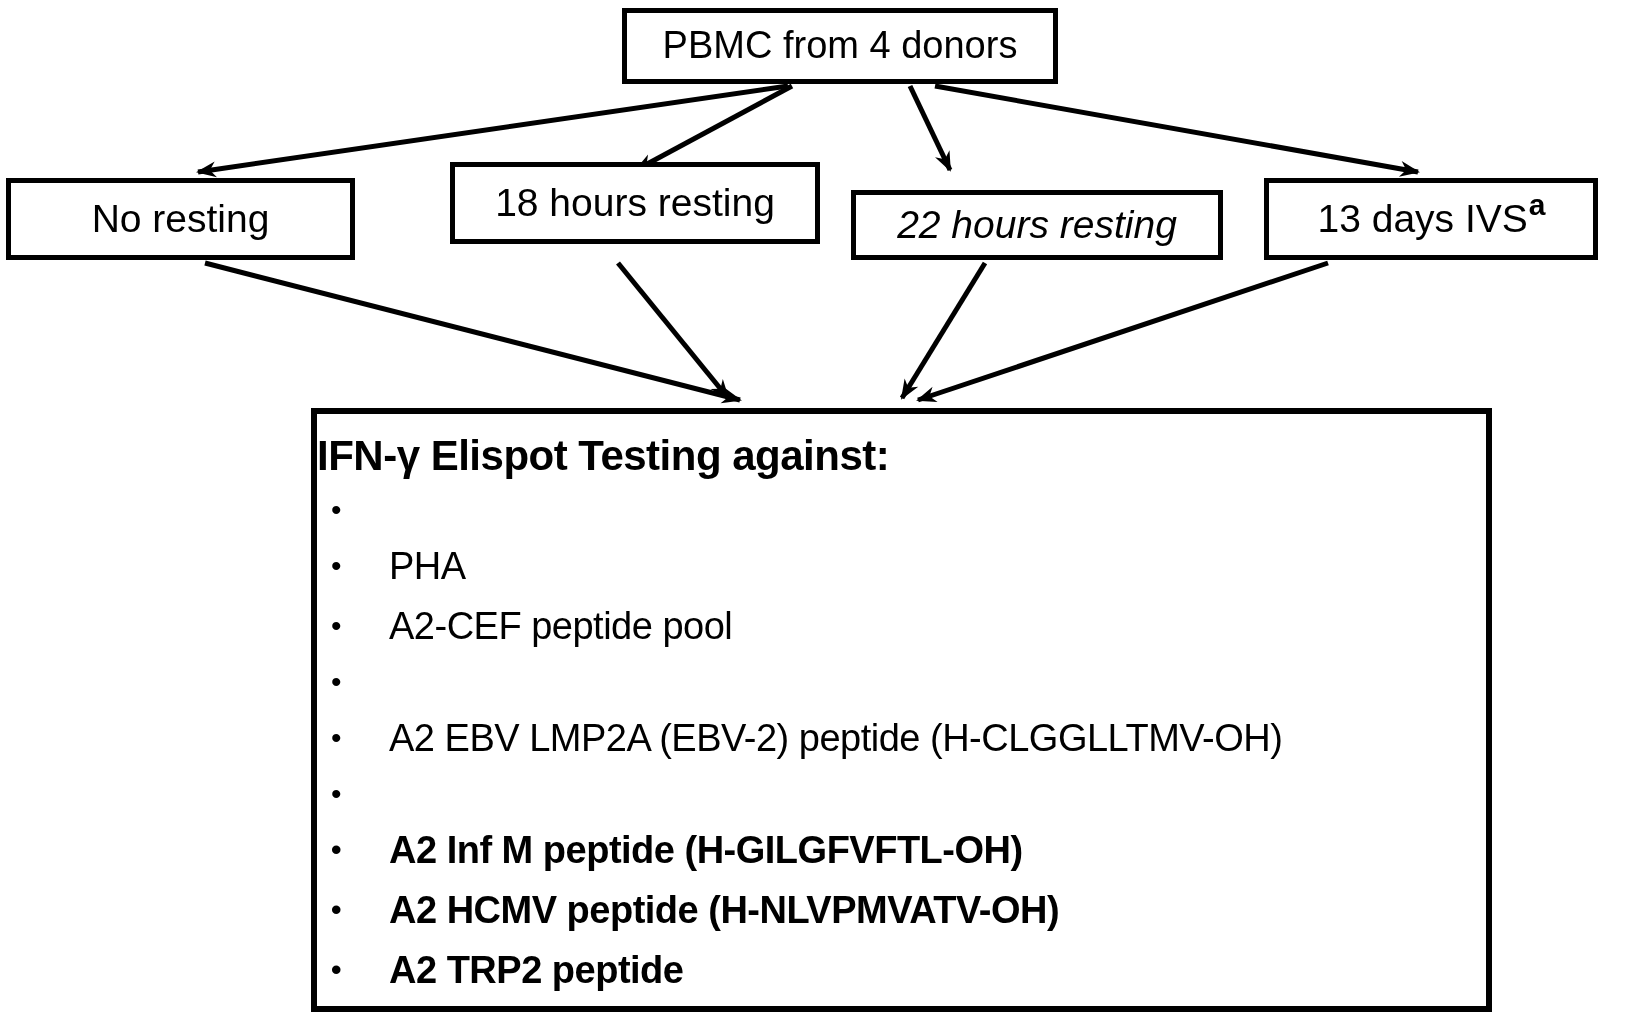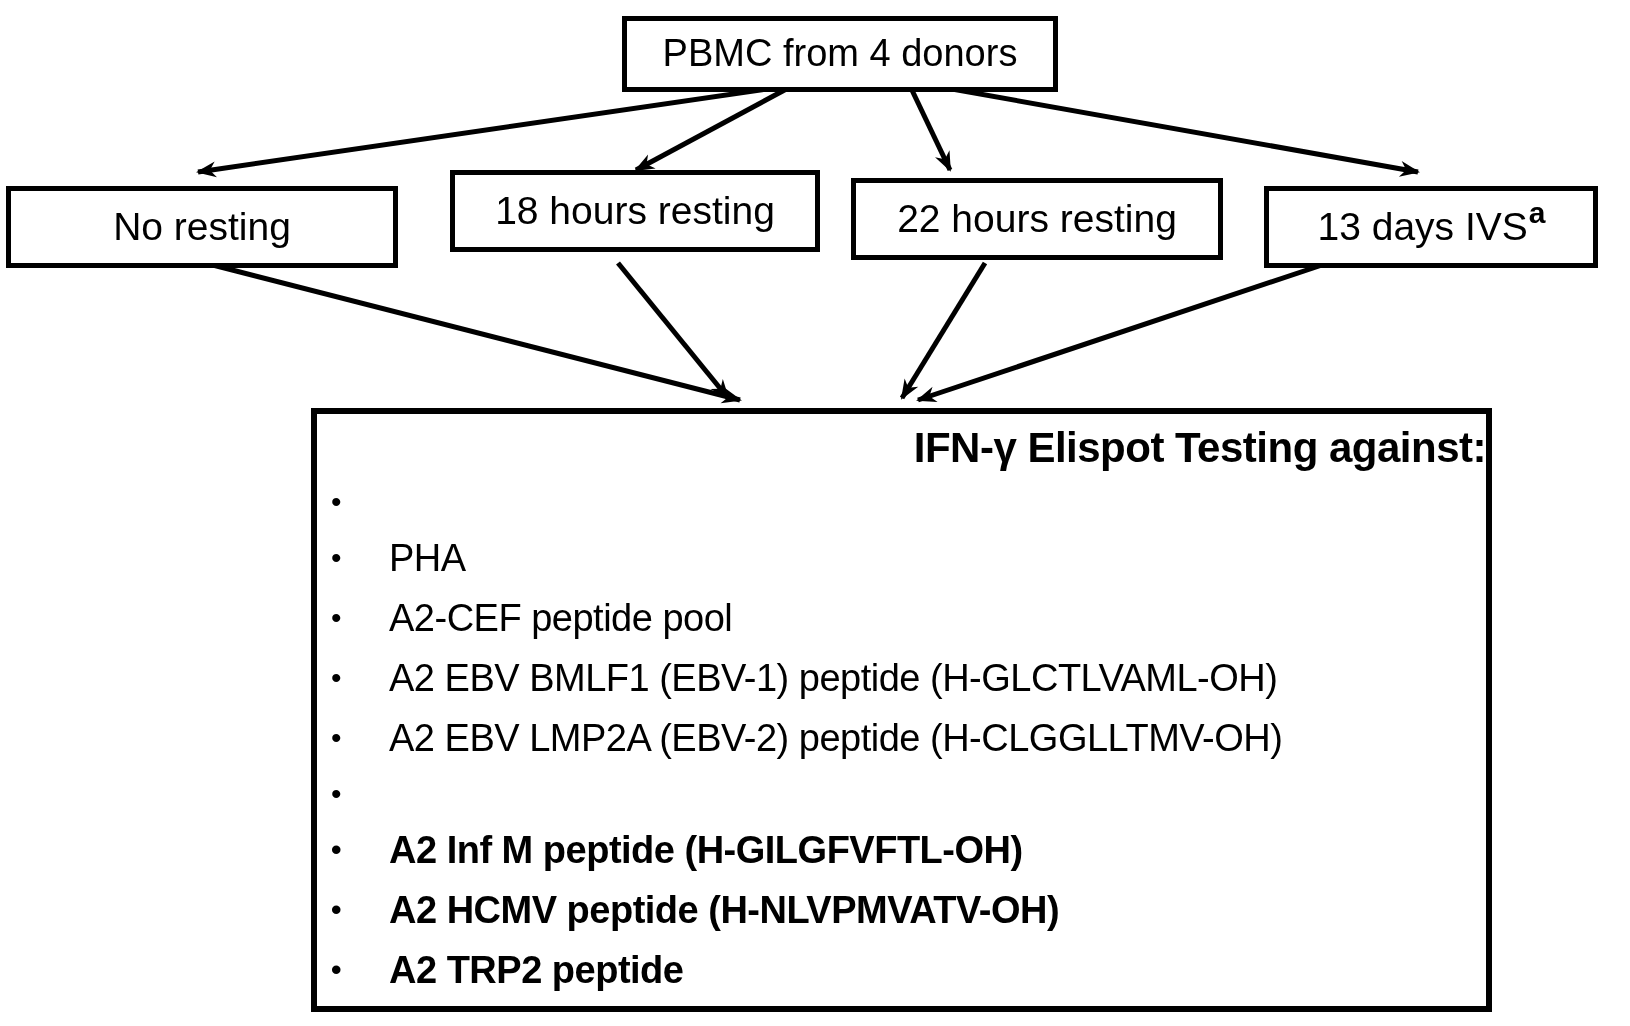--- a/index.html
+++ b/index.html
@@ -18,47 +18,46 @@
 
   .node {
     position: absolute;
     border: 5px solid #000000;
     background: #ffffff;
     display: flex; align-items: center; justify-content: center;
     text-align: center;
     font-size: 39px;
     line-height: 1.1;
     white-space: nowrap;
-    margin-top: 8px;
   }
   .node sup {
     font-weight: bold;
     font-size: 30px;
     line-height: 0;
     position: relative;
     top: -14px;
     left: 1px;
   }
 
   .node-root   { left: 622px; top: 8px;    width: 436px; height: 76px; font-size: 38px; }
-  .node-b1     { left: 6px;   top: 178px;  width: 392px; height: 82px; }
+  .node-b1     { left: 6px;   top: 178px;  width: 349px; height: 82px; }
   .node-b2     { left: 450px; top: 162px;  width: 370px; height: 82px; }
-  .node-b3     { left: 851px; top: 170px;  width: 372px; height: 82px; }
+  .node-b3     { left: 851px; top: 190px;  width: 372px; height: 70px; font-style: italic; }
   .node-b4     { left: 1264px;top: 178px;  width: 334px; height: 82px; }
 
   .elispot-box {
     position: absolute;
     left: 311px; top: 408px; width: 1181px; height: 604px;
     border: 6px solid #000000;
     background: #ffffff;
     display: flex; flex-direction: column;
   }
   .elispot-title {
-    margin-top: 8px;
-    text-align: right;
+    margin-top: 16px;
+    text-align: left;
     font-weight: bold;
     font-size: 42px;
     line-height: 52px;
     letter-spacing: -0.5px;
   }
   .elispot-list {
     list-style: none;
     margin-top: 2px;
     flex: 1;
     display: flex; flex-direction: column;
@@ -132,21 +131,20 @@
       <li>
         <span class="bullet">•</span>
         <span>PHA</span>
       </li>
       <li>
         <span class="bullet">•</span>
         <span>A2-CEF peptide pool</span>
       </li>
       <li>
         <span class="bullet">•</span>
-        <span>A2 EBV BMLF1 (EBV-1) peptide (H-GLCTLVAML-OH)</span>
       </li>
       <li>
         <span class="bullet">•</span>
         <span>A2 EBV LMP2A (EBV-2) peptide (H-CLGGLLTMV-OH)</span>
       </li>
       <li>
         <span class="bullet">•</span>
       </li>
       <li class="bold">
         <span class="bullet">•</span>

